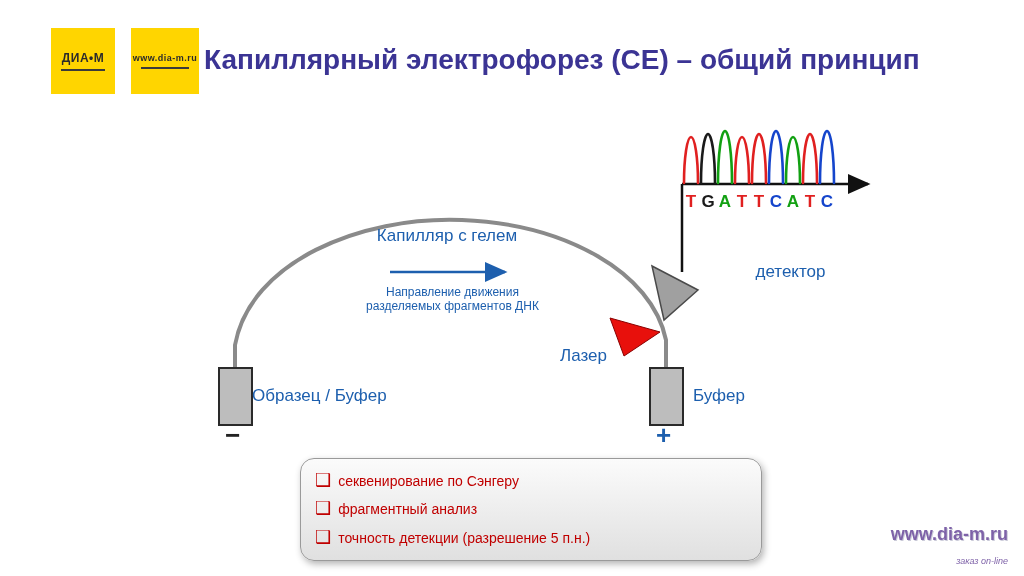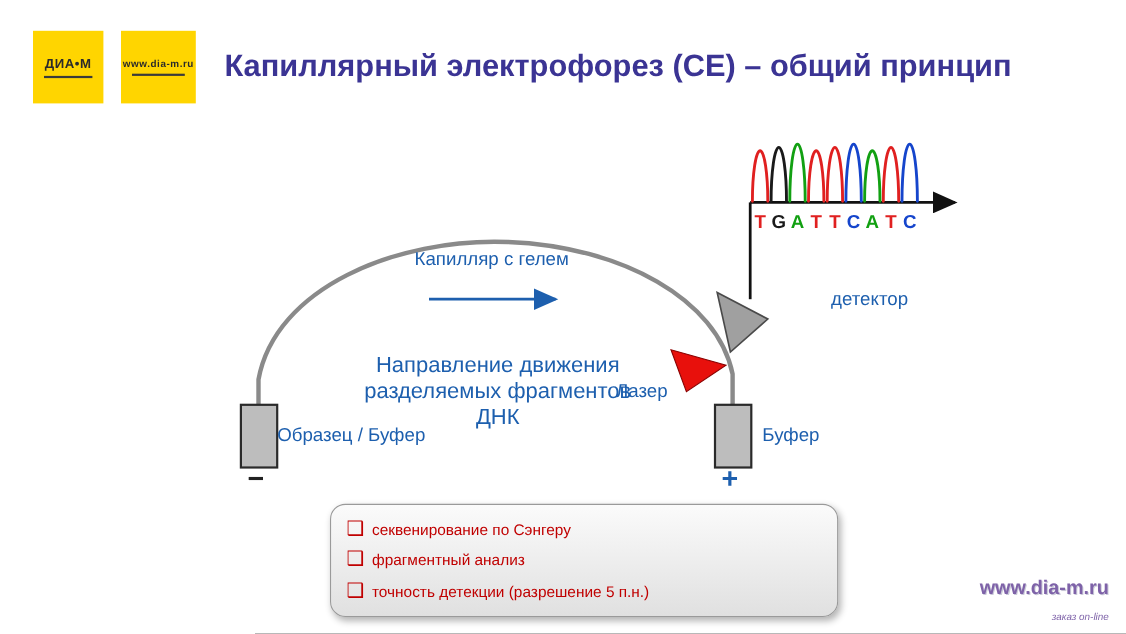--- a/index.html
+++ b/index.html
@@ -4,39 +4,39 @@
 <style>
   html,body{margin:0;padding:0;background:#888;}
   .slide{
     position:relative;width:1024px;height:576px;background:#ffffff;
     font-family:"Liberation Sans",sans-serif;overflow:hidden;margin:0 auto;
   }
   
   .logo{
     position:absolute;top:28px;background:var(--logo_yellow);
     display:flex;flex-direction:column;align-items:center;justify-content:center;
-    color:#2b2b2b;text-align:center;
+    color:#2b2b2b;text-align:center;margin-left:21px;
   }
   .logo-1{left:30px;width:64px;height:66px;}
   .logo-2{left:110px;width:68px;height:66px;}
   .logo-main{font-weight:bold;font-size:12px;letter-spacing:.5px;}
   .logo-main.small{font-size:9px;}
   .logo-rule{width:70%;height:2px;background:#3a3a3a;margin-top:4px;}
   
   .title{
     position:absolute;left:200px;top:40px;width:800px;margin:4px;
     font-size:28px;font-weight:bold;color:var(--title);line-height:1.15;
   }
   
   .diagram{position:absolute;left:0;top:0;}
   .base-letter{font-family:"Liberation Sans",sans-serif;font-size:17px;font-weight:bold;}
   
   .dlabel{position:absolute;color:var(--label_blue);font-size:17px;line-height:1.18;}
   .dlabel.center{text-align:center;}
-  .dlabel.small{font-size:20px;margin-top:36px;}
+  .dlabel.small{font-size:12px;}
   .sign{position:absolute;font-weight:bold;font-size:26px;color:#1b3a66;}
   
   .features{
     position:absolute;left:300px;top:458px;width:462px;height:103px;
     border:1px solid #9a9a9a;border-radius:14px;
     background:linear-gradient(#fbfbfb,#e0e0e0);
     box-shadow:2px 3px 7px rgba(0,0,0,.3);
     padding:10px 0 0 14px;box-sizing:border-box;
   }
   .feature{display:flex;align-items:baseline;margin-bottom:5px;}

